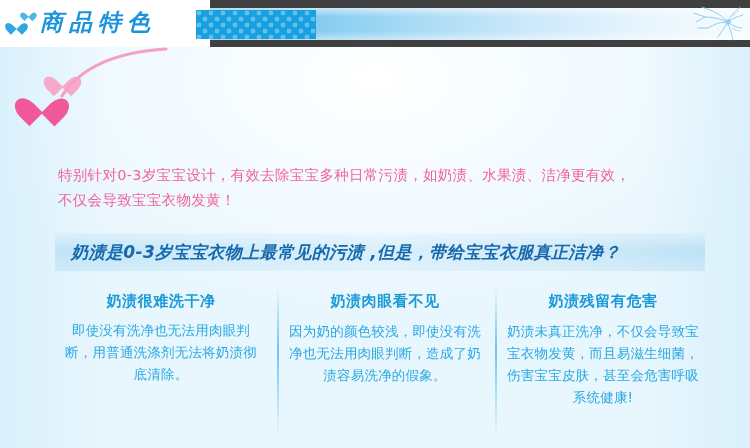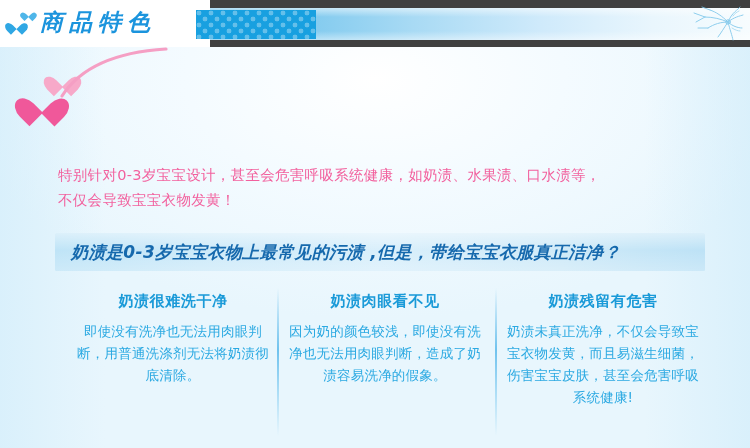--- a/index.html
+++ b/index.html
@@ -102,21 +102,21 @@
   }
   .qbar-text{
     position:absolute;left:16px;top:0;height:38px;line-height:38px;
     font-size:17px;font-weight:bold;font-style:italic;color:#1669ad;
     letter-spacing:.4px;white-space:nowrap;
   }
 
   
   .cols{position:absolute;left:55px;top:292px;width:650px;height:150px;}
   .col{position:absolute;top:0;width:196px;text-align:center;}
-  .col-0{left:20px;}
+  .col-0{left:8px;font-family:Liberation Serif, serif;}
   .col-1{left:232px;}
   .col-2{left:450px;}
   .col h3{
     margin:0 0 9px 0;font-size:15px;font-weight:bold;color:#1a9ad8;
     letter-spacing:.6px;white-space:nowrap;
   }
   .col p{
     margin:0;font-size:13.5px;line-height:22px;color:#2ba9e2;
     letter-spacing:.2px;text-align:center;
   }
@@ -177,21 +177,21 @@
       <div class="ph ph-2 light">
           <div class="heart-shape"></div>
         </div>
       <svg class="swoosh" viewBox="0 0 120 60">
         <path d="M4 50 C22 22, 58 6, 108 3" fill="none" stroke="#f59fc4" stroke-width="3.2" stroke-linecap="round"></path>
       </svg>
     </div>
   </div>
 
   <div class="intro">
-    <div>特别针对0-3岁宝宝设计，甚至会危害呼吸系统健康，如奶渍、水果渍、口水渍等，</div>
+    <div>特别针对0-3岁宝宝设计，有效去除宝宝多种日常污渍，如奶渍、水果渍、洁净更有效，</div>
     <div>不仅会导致宝宝衣物发黄！</div>
   </div>
 
   <div class="qbar">
     <div class="qbar-inner"></div>
     <div class="qbar-text">奶渍是0-3岁宝宝衣物上最常见的污渍 ,但是，带给宝宝衣服真正洁净？</div>
   </div>
 
   <div class="cols">
     <div class="divider div-1"></div>

